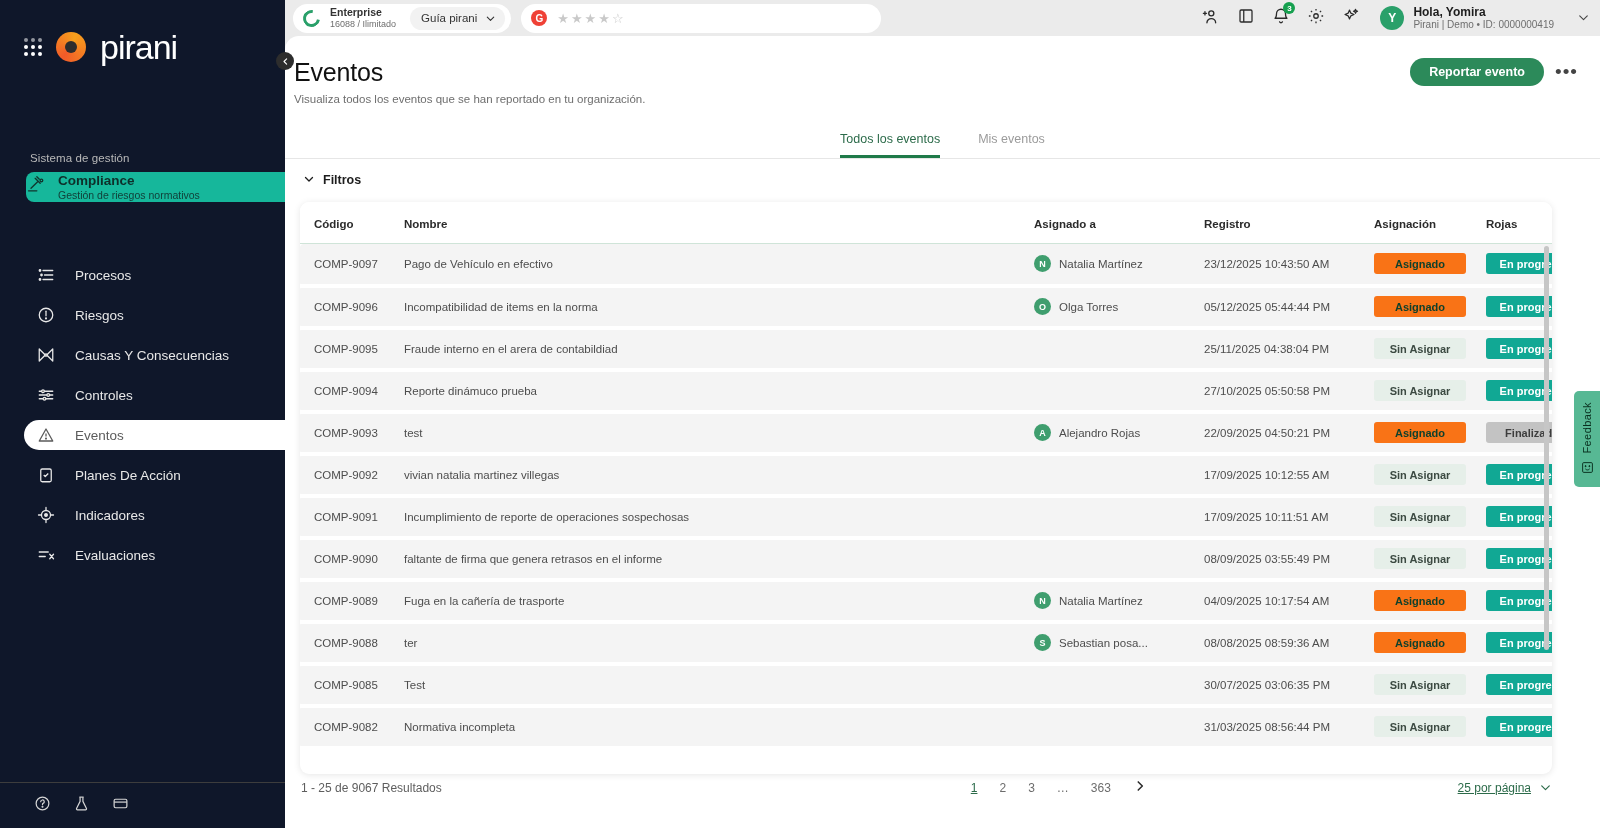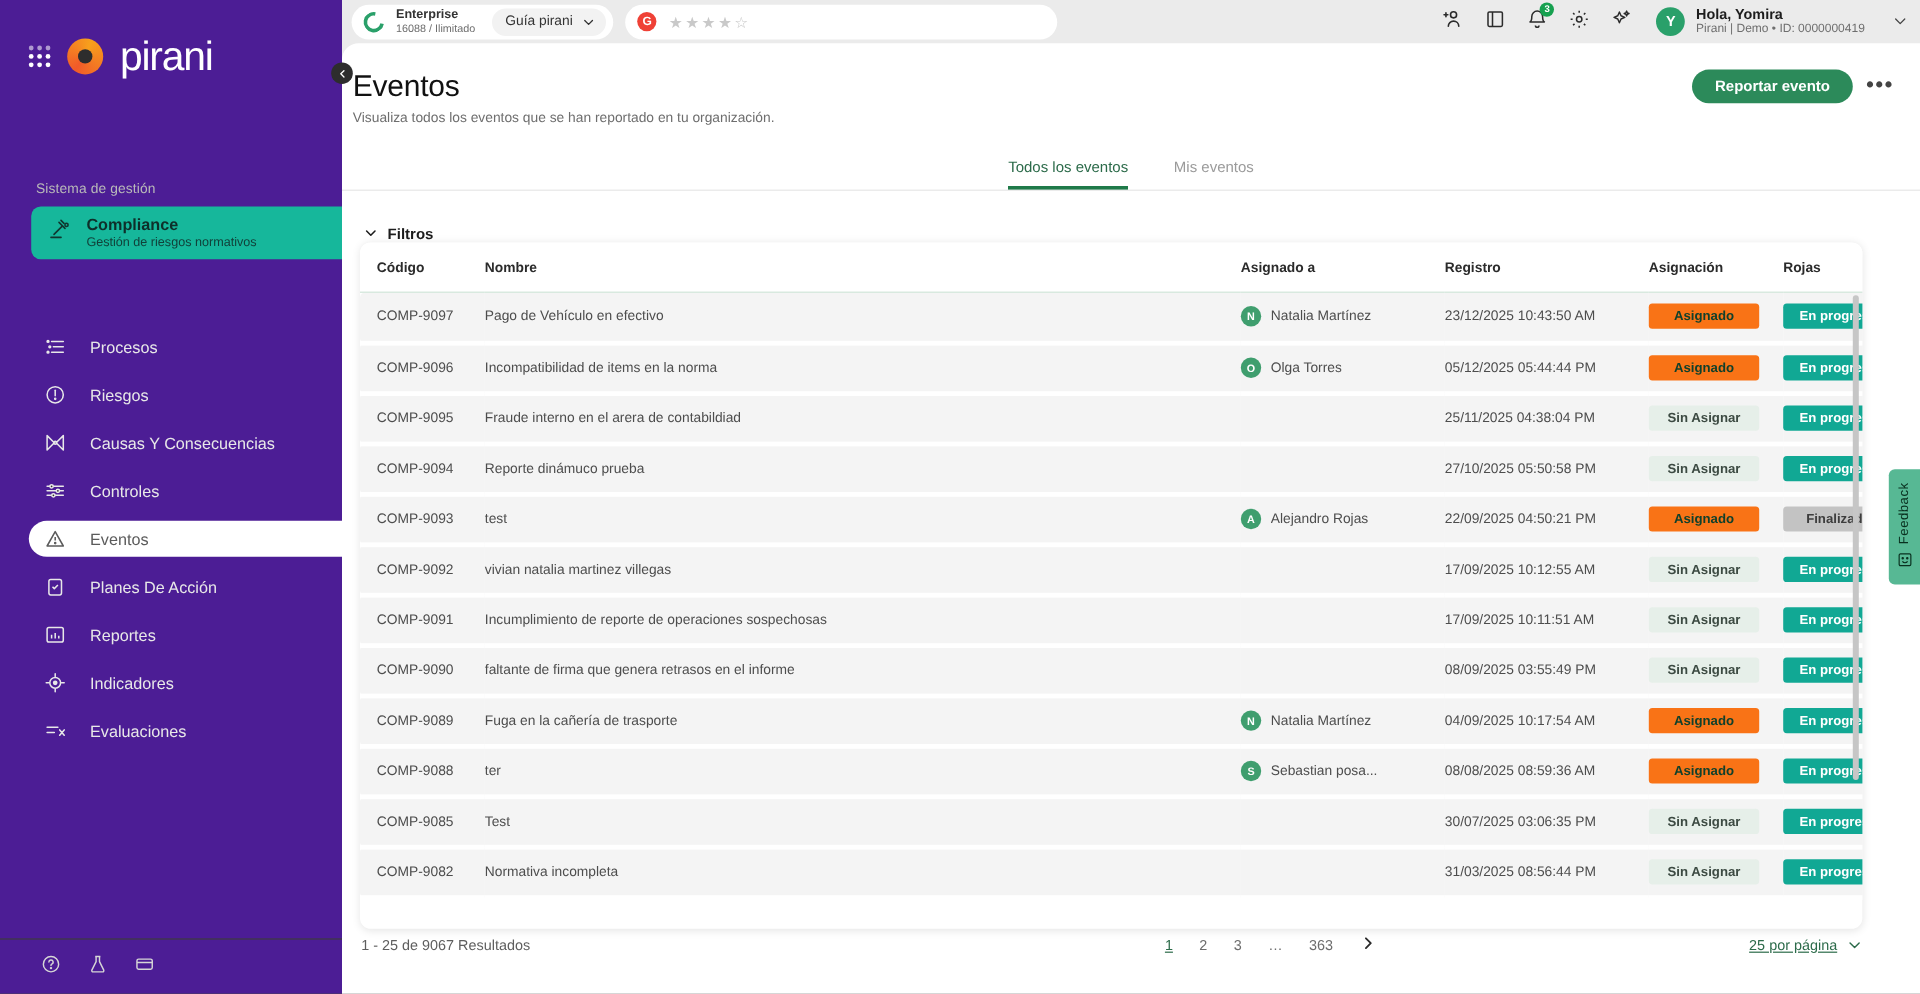--- a/index.html
+++ b/index.html
@@ -7,21 +7,21 @@
     width: 1600px; height: 828px;
     font-family: "Liberation Sans", sans-serif;
     overflow: hidden;
     background: #2b2b2b;
   }
 
   
   #sidebar {
     position: absolute; left: 0; top: 0;
     width: 285px; height: 828px;
-    background: #4c1d95;
+    background: #0f172a;
     color: #fff;
   }
   .logo-row {
     display: flex; align-items: center;
     padding: 30px 0 0 24px;
     gap: 14px;
   }
   .grid-dots {
     display: grid;
     grid-template-columns: repeat(3, 4px);
@@ -47,23 +47,22 @@
   }
 
   .section-label {
     margin: 88px 0 8px 30px;
     font-size: 11.5px; color: #b9b9b9; letter-spacing: .1px;
   }
   .module-card {
     margin: 0 0 0 26px;
     background: #16b79b;
     border-radius: 8px 0 0 8px;
-    height: 44px;
+    height: 30px;
     display: flex; align-items: center; gap: 12px;
-    padding-left: 14px;
     color: #10372f;
   }
   .module-card .mc-title { font-size: 13.5px; font-weight: 700; color: #0e2f2a; line-height: 1.15; }
   .module-card .mc-sub { font-size: 10.5px; color: #11413a; line-height: 1.15; }
 
   .nav { margin-top: 58px; }
   .nav-item {
     display: flex; align-items: center; gap: 20px;
     height: 30px; margin-bottom: 10px;
     padding-left: 37px;
@@ -187,21 +186,21 @@
     position: absolute; top: 96px; left: 0; width: 1315px;
     display: flex; justify-content: center; gap: 38px;
     border-bottom: 1px solid #e6e6e6;
   }
   .tab {
     font-size: 12.5px; padding-bottom: 9px; color: #9b9b9b;
   }
   .tab.active { color: #2c6b4a; border-bottom: 3px solid #1f7a49; font-weight: 400;}
 
   .filters {
-    position: absolute; top: 152px; left: 18px;
+    position: absolute; top: 137px; left: 18px;
     display: flex; align-items: flex-start; gap: 8px;
     font-size: 12.5px; color: #1d1d1d; font-weight: 700;
   }
 
   
   .table-wrap {
     position: absolute; left: 15px; top: 166px;
     width: 1252px; height: 572px;
     background: #fff;
     border-radius: 9px;
@@ -380,27 +379,20 @@
     </div>
 
     <div class="nav-item">
       <svg width="18" height="18" viewBox="0 0 24 24" fill="none" stroke="#e8e8e8" stroke-width="1.7" stroke-linejoin="round">
           <rect x="5" y="4" width="14" height="17" rx="2"></rect>
           <path d="M9 12l2 2 4-4"></path>
         </svg>
       <span>Planes De Acción</span>
     </div>
 
-    <div class="nav-item">
-      <svg width="18" height="18" viewBox="0 0 24 24" fill="none" stroke="#e8e8e8" stroke-width="1.7" stroke-linejoin="round">
-          <rect x="3" y="4" width="18" height="16" rx="2"></rect>
-          <path d="M8 16v-4M12 16v-6M16 16v-3"></path>
-        </svg>
-      <span>Reportes</span>
-    </div>
 
     <div class="nav-item">
       <svg width="18" height="18" viewBox="0 0 24 24" fill="none" stroke="#e8e8e8" stroke-width="1.7" stroke-linecap="round">
           <circle cx="12" cy="12" r="6"></circle>
           <circle cx="12" cy="12" r="1.8" fill="#e8e8e8"></circle>
           <path d="M12 2v3M12 19v3M2 12h3M19 12h3"></path>
         </svg>
       <span>Indicadores</span>
     </div>
 

